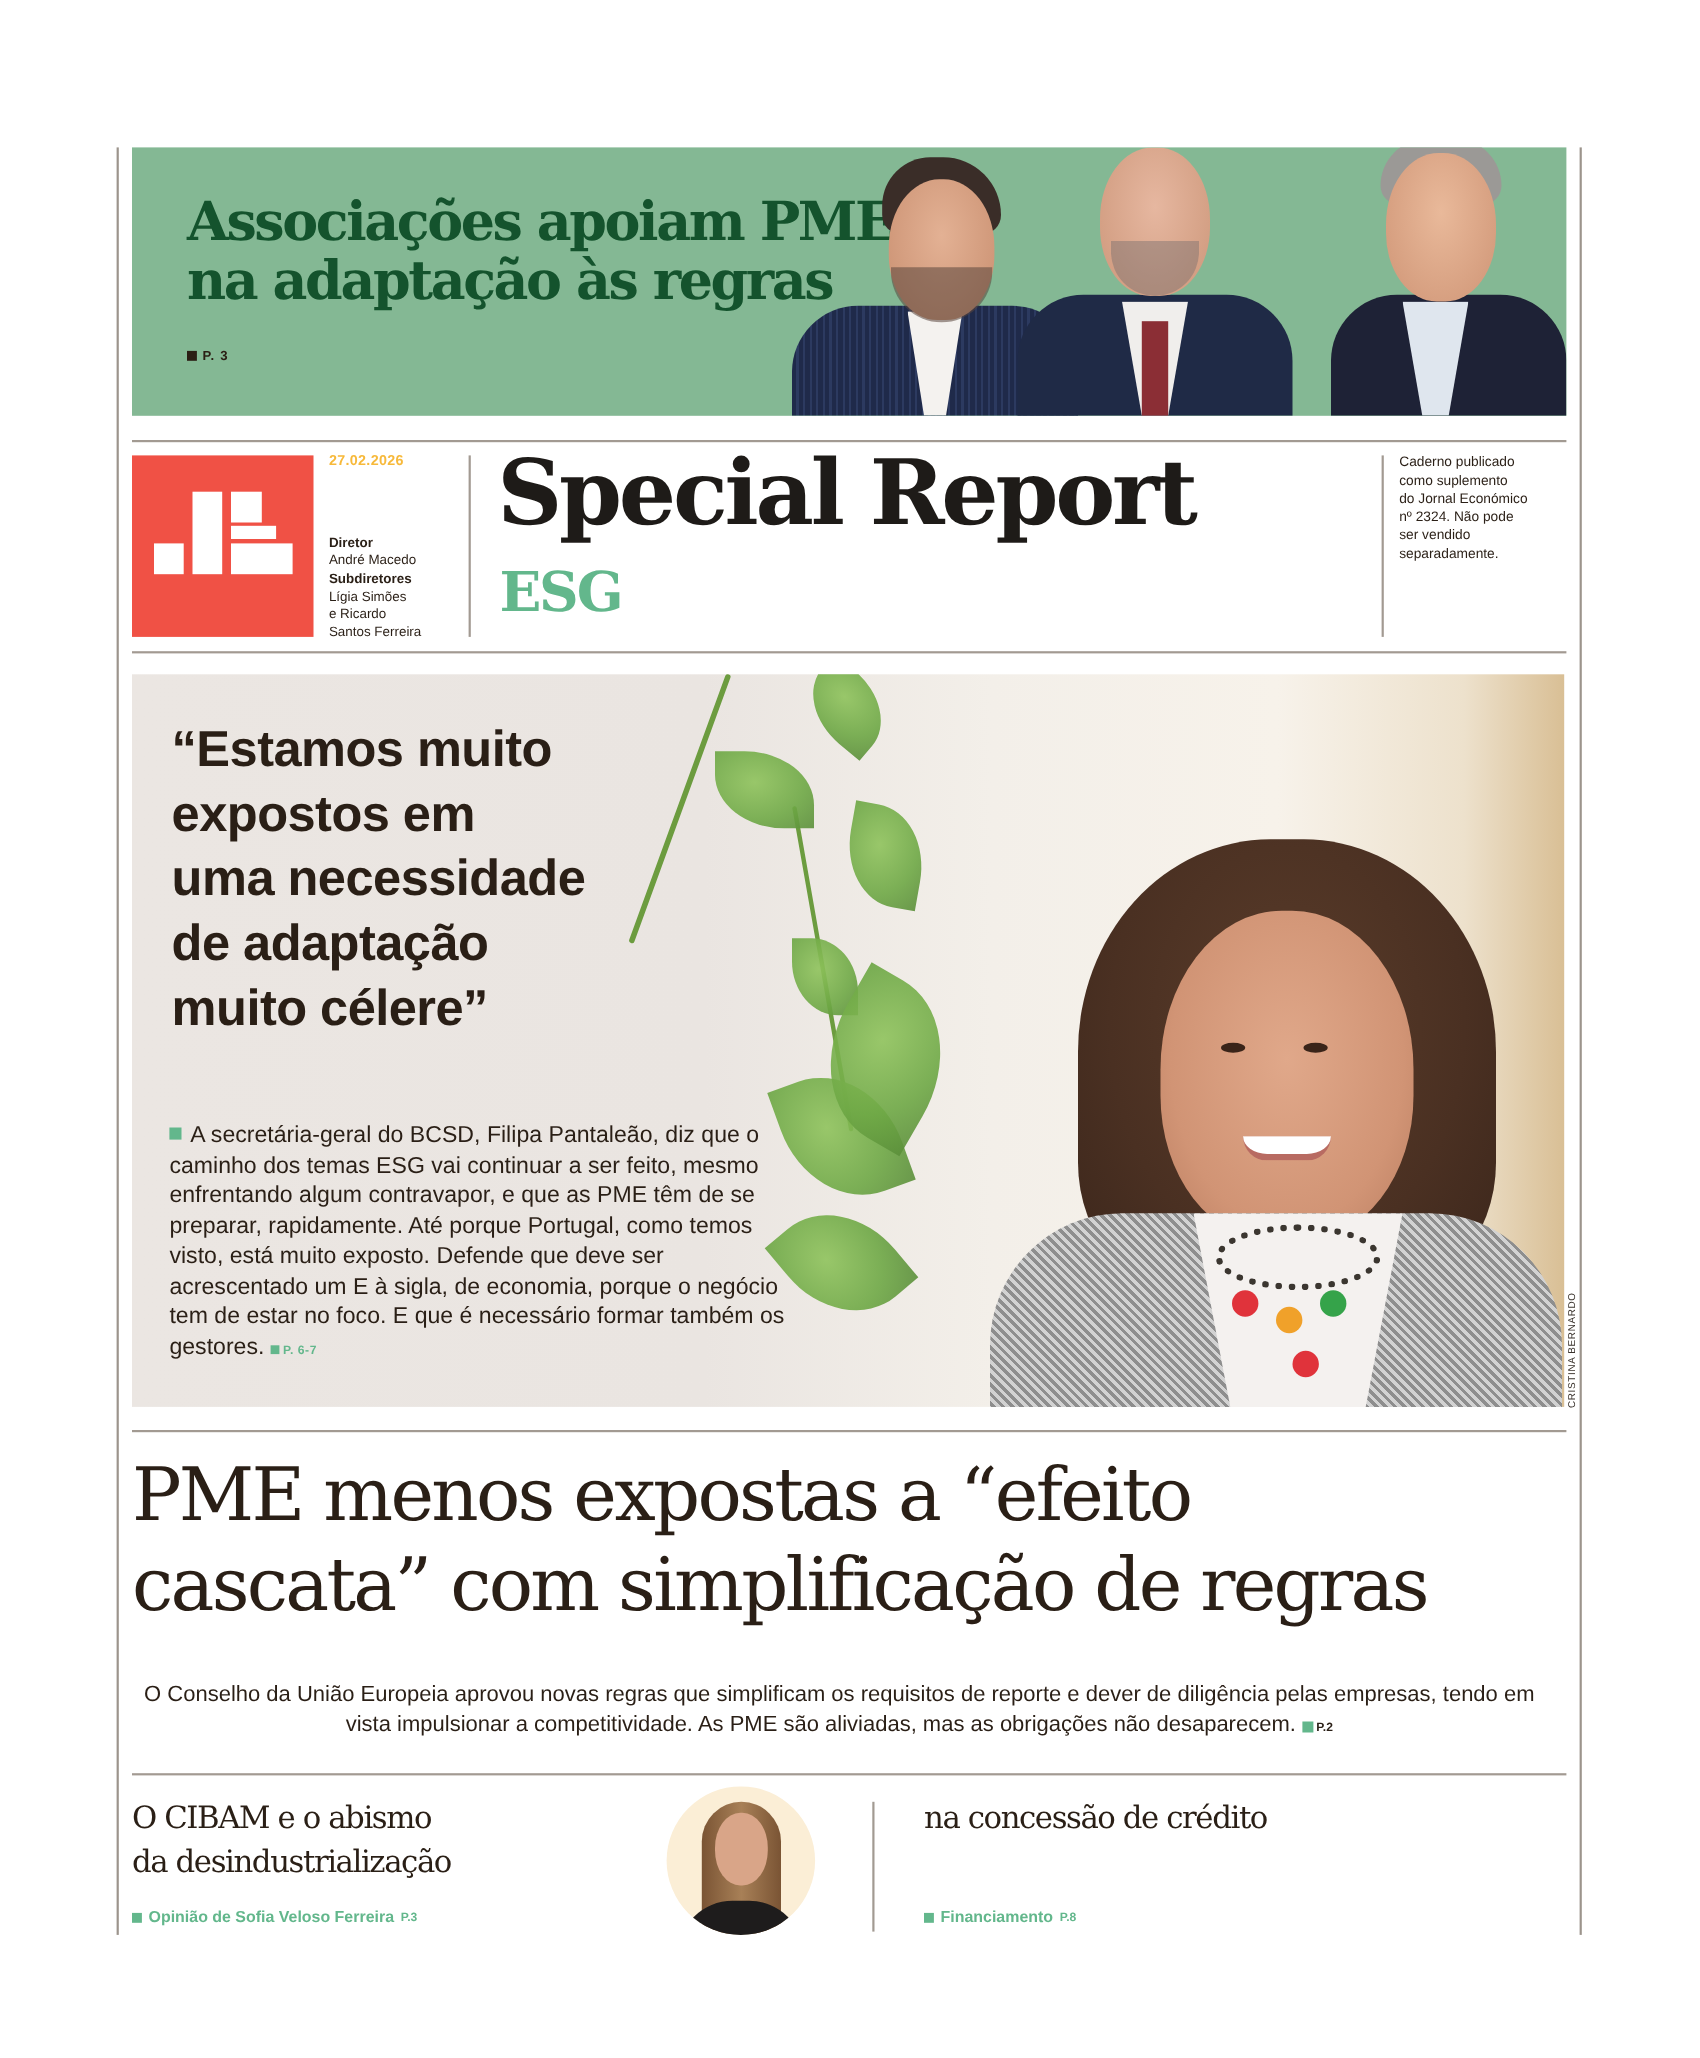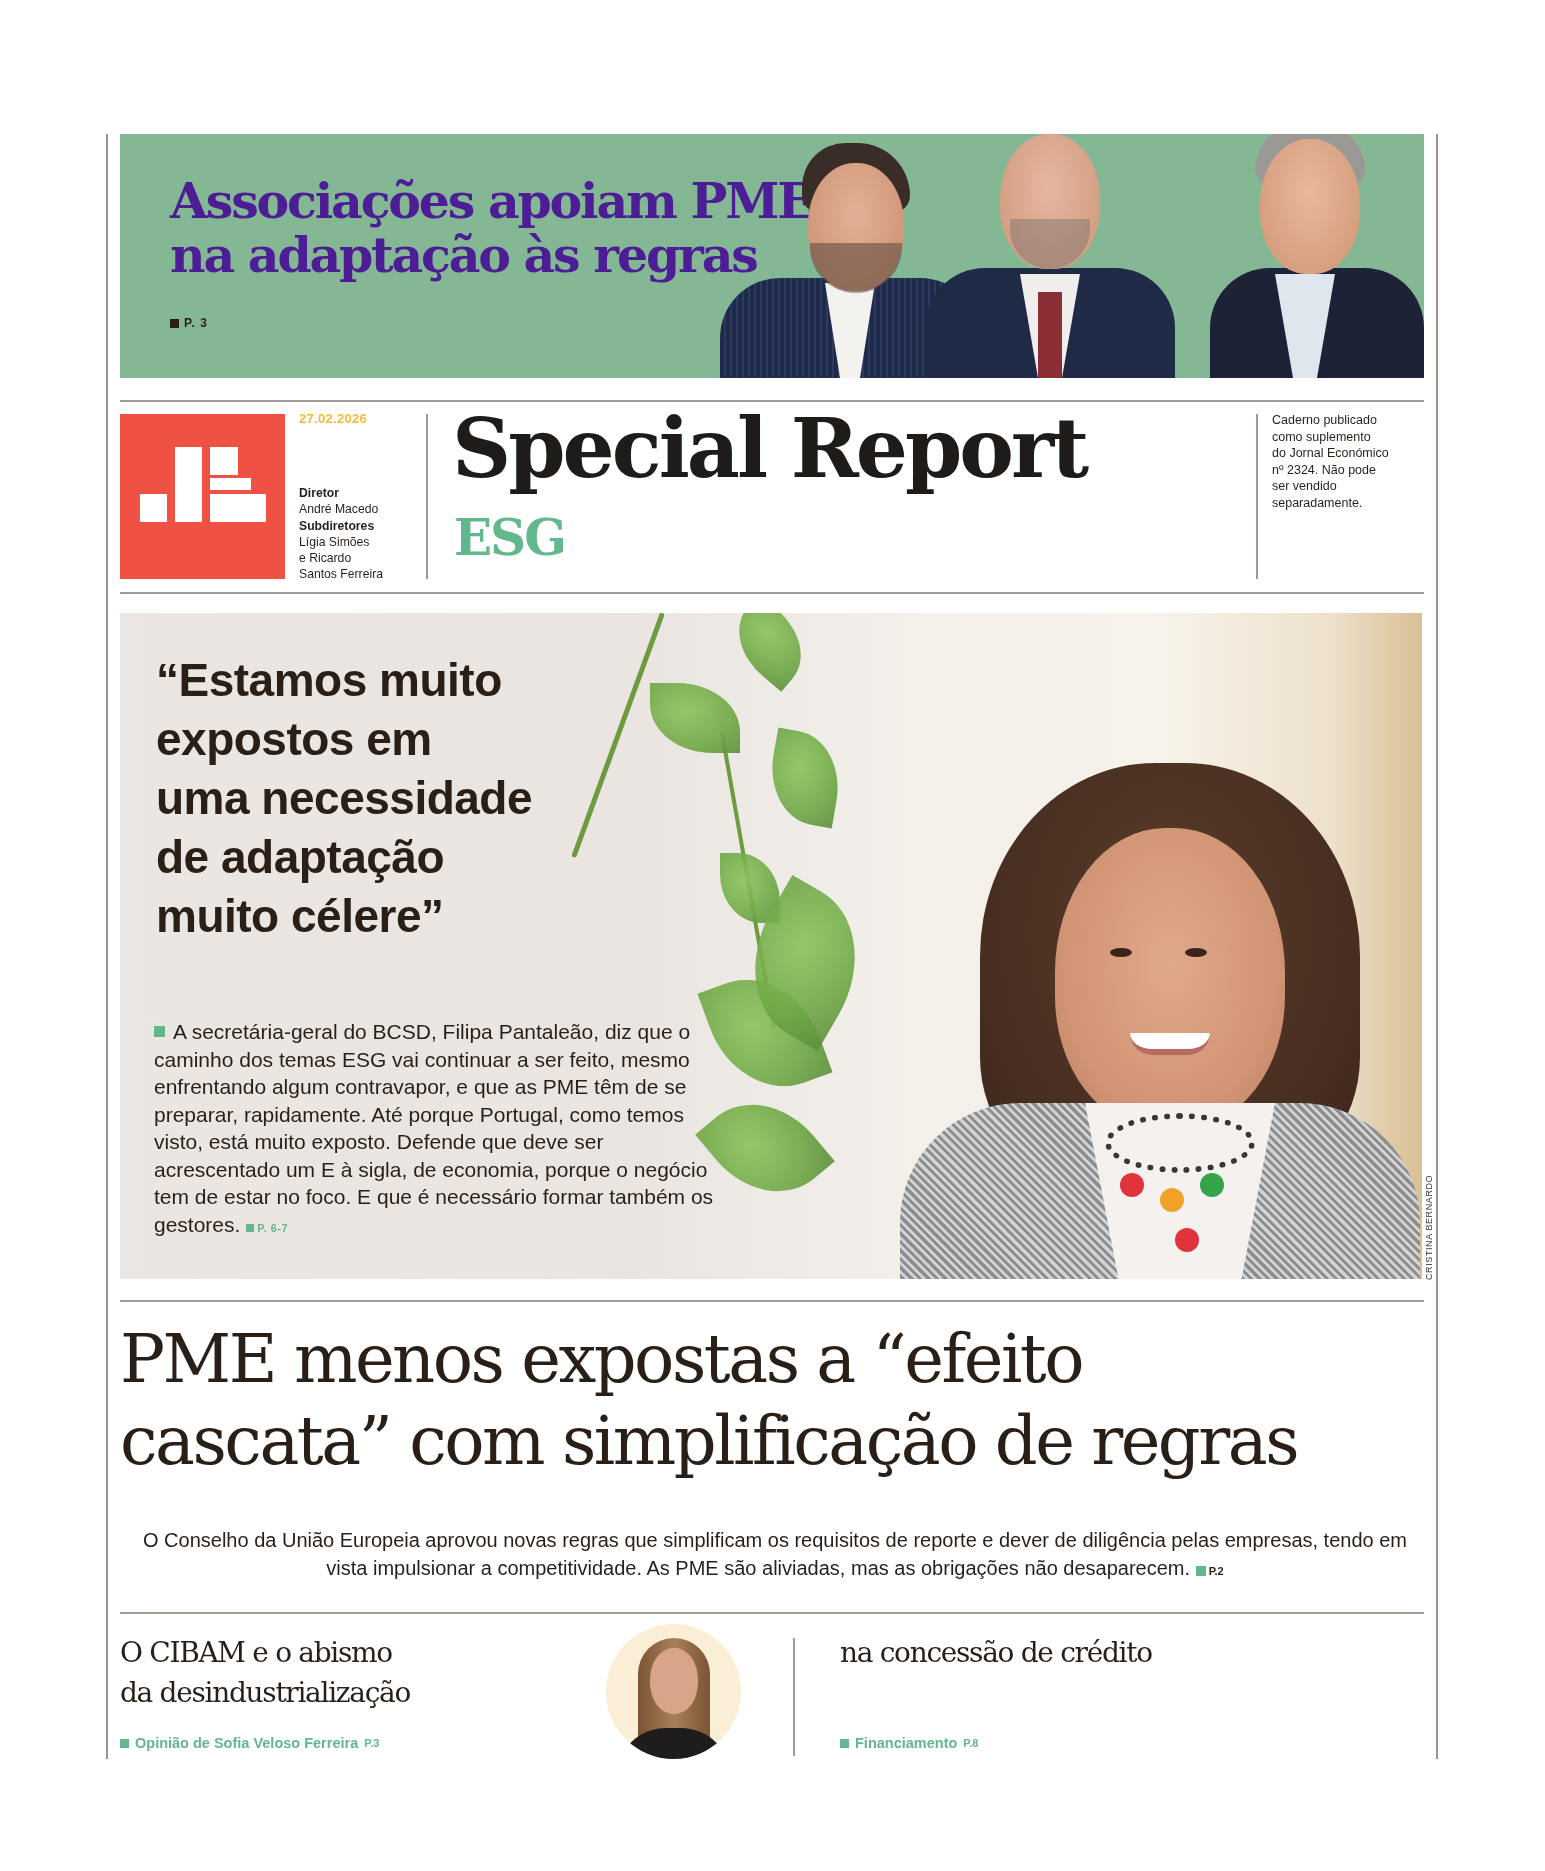--- a/index.html
+++ b/index.html
@@ -4,21 +4,21 @@
 <style>
   * { box-sizing: border-box; margin: 0; padding: 0; }
   html, body { width: 1545px; height: 1871px; background: #ffffff; overflow: hidden; }
   body { position: relative; font-family: "Liberation Sans", sans-serif; color: #2a1f16; }
 
   .page-border-left { position: absolute; left: 106px; top: 134px; width: 2px; height: 1625px; background: #9c948c; }
   .page-border-right { position: absolute; left: 1436px; top: 134px; width: 2px; height: 1625px; background: #9c948c; }
 
   
   .banner { position: absolute; left: 120px; top: 134px; width: 1304px; height: 244px; background: #84b894; overflow: hidden; }
-  .banner-title { position: absolute; left: 50px; top: 40px; width: 650px; font-family: "DejaVu Serif", serif; font-weight: bold; font-size: 49px; line-height: 54px; letter-spacing: -2.2px; color: #4c1d95; }
+  .banner-title { position: absolute; left: 50px; top: 40px; width: 650px; font-family: "DejaVu Serif", serif; font-weight: bold; font-size: 49px; line-height: 54px; letter-spacing: -2.2px; color: #14532d; }
   .banner-page { position: absolute; left: 50px; top: 182px; font-size: 12px; font-weight: bold; color: #2b1e14; letter-spacing: 1px; display: flex; align-items: center; gap: 5px; }
   .sq { display: inline-block; width: 9px; height: 9px; background: currentColor; }
 
   .person { position: absolute; bottom: 0; }
   .person .head { position: absolute; border-radius: 48% 48% 46% 46%; }
   .person .hair { position: absolute; }
   .person .body { position: absolute; bottom: 0; border-radius: 60px 60px 0 0; }
   .person .collar { position: absolute; }
 
   
@@ -50,21 +50,21 @@
   .quote { position: absolute; left: 36px; top: 38px; width: 560px; font-family: "Liberation Sans", sans-serif; font-weight: bold; font-size: 46px; line-height: 59px; color: #2a1f16; letter-spacing: -0.5px; }
   .lede { position: absolute; left: 34px; top: 405px; width: 560px; font-size: 21px; line-height: 27.5px; color: #2a1f16; }
   .lede .sq-g { display: inline-block; width: 11px; height: 11px; background: #63b78c; margin-right: 8px; vertical-align: 2px; }
   .lede .ref { color: #63b78c; font-weight: bold; font-size: 11px; letter-spacing: 0.5px; white-space: nowrap; }
   .lede .ref .sq { width: 8px; height: 8px; margin-right: 3px; vertical-align: 0px; }
   .credit { position: absolute; left: 1424px; top: 1200px; width: 14px; height: 80px; }
   .credit span { position: absolute; left: 0; top: 0; transform: rotate(-90deg) translate(-80px, 0); transform-origin: 0 0; white-space: nowrap; font-size: 9px; letter-spacing: 0.6px; color: #3a332d; display: block; width: 80px; text-align: left; }
 
   
   .headline { position: absolute; left: 120px; top: 1318px; width: 1302px; font-family: "DejaVu Serif", serif; font-size: 67px; line-height: 82px; color: #2a1f16; letter-spacing: -2.5px; font-weight: normal; }
-  .deck { position: absolute; left: 124px; top: 1526px; width: 1302px; text-align: center; font-size: 20px; line-height: 28px; color: #2a1f16; }
+  .deck { position: absolute; left: 112px; top: 1526px; width: 1302px; text-align: center; font-size: 20px; line-height: 28px; color: #2a1f16; }
   .deck .ref { font-weight: bold; font-size: 11px; color: #2a1f16; white-space: nowrap; }
   .deck .ref .sq { width: 10px; height: 10px; background: #63b78c; margin-right: 3px; vertical-align: -1px; }
 
   
   .teaser-title { position: absolute; font-family: "DejaVu Serif", serif; font-size: 28px; line-height: 40px; color: #2a1f16; letter-spacing: -1.3px; }
   .teaser-tag { position: absolute; font-size: 14.5px; font-weight: bold; color: #63b78c; display: flex; align-items: center; gap: 6px; }
   .teaser-tag .pg { font-size: 11px; }
   .teaser-tag .sq { width: 9px; height: 9px; }
   .avatar { position: absolute; left: 606px; top: 1624px; width: 135px; height: 135px; border-radius: 50%; background: #fbeed6; overflow: hidden; }
   .avatar .a-hair { position: absolute; left: 32px; top: 14px; width: 72px; height: 120px; background: linear-gradient(90deg, #7a5434, #a88057, #7a5434); border-radius: 40px 40px 10px 10px; }

